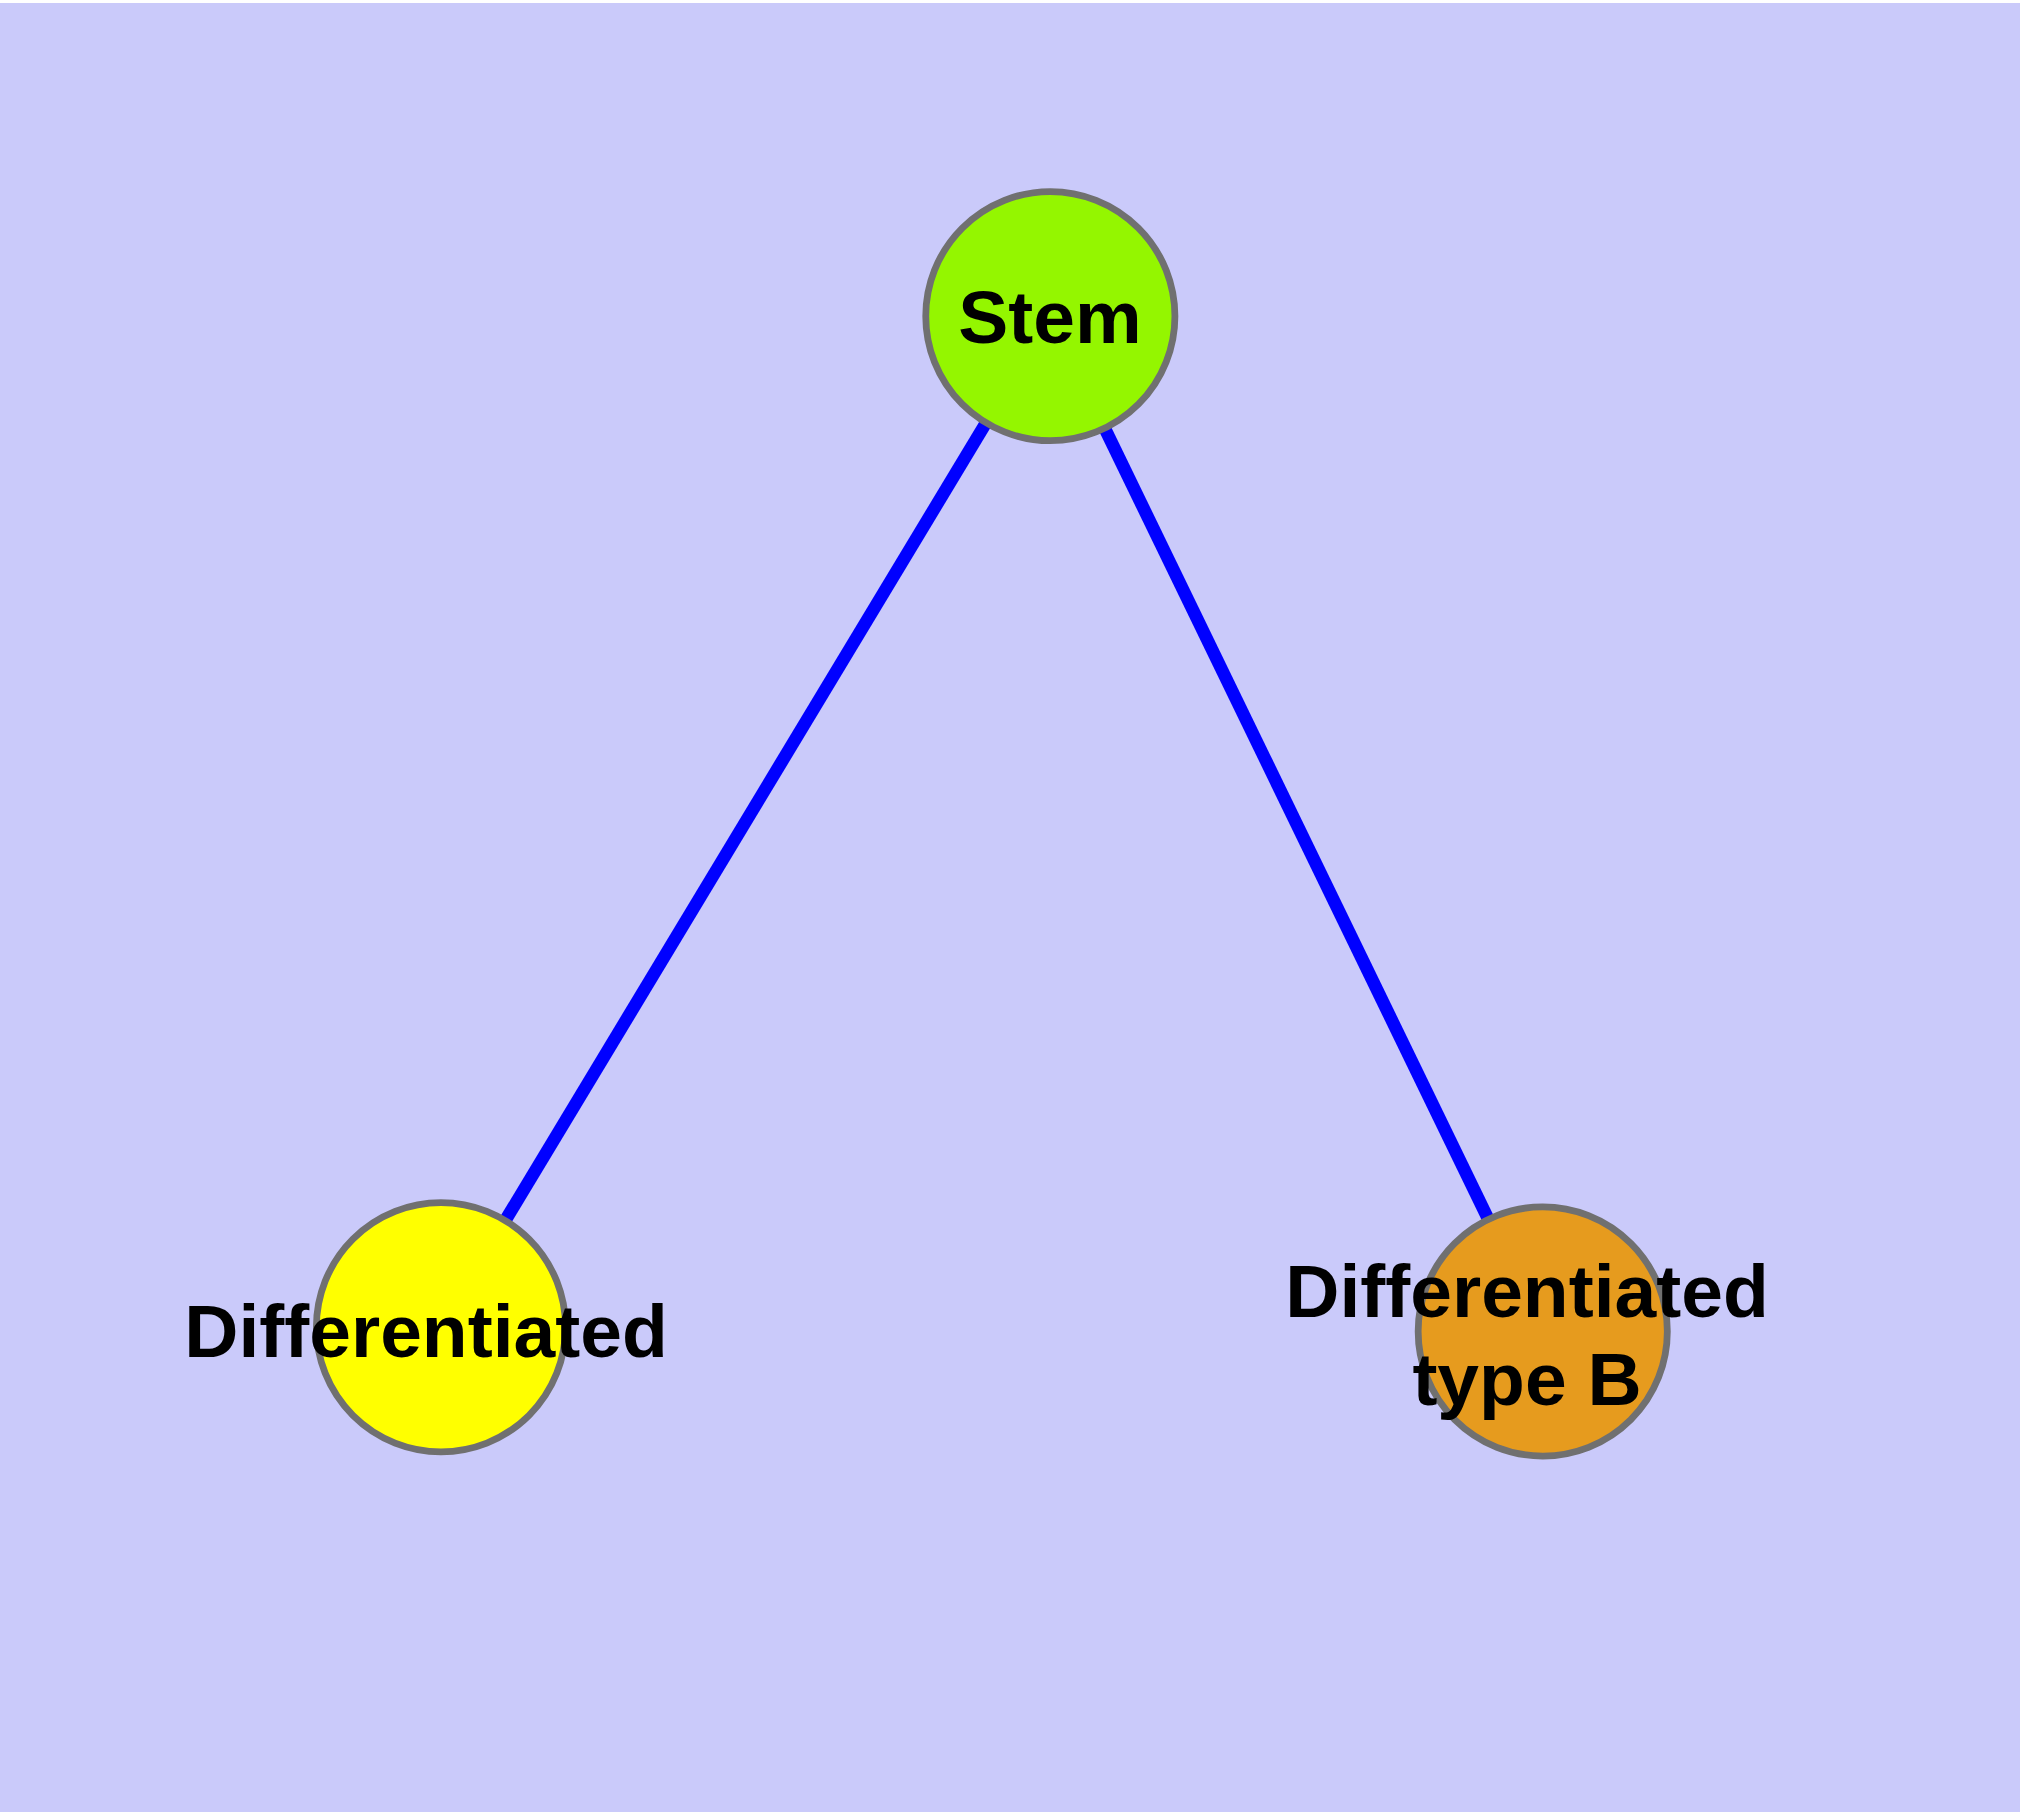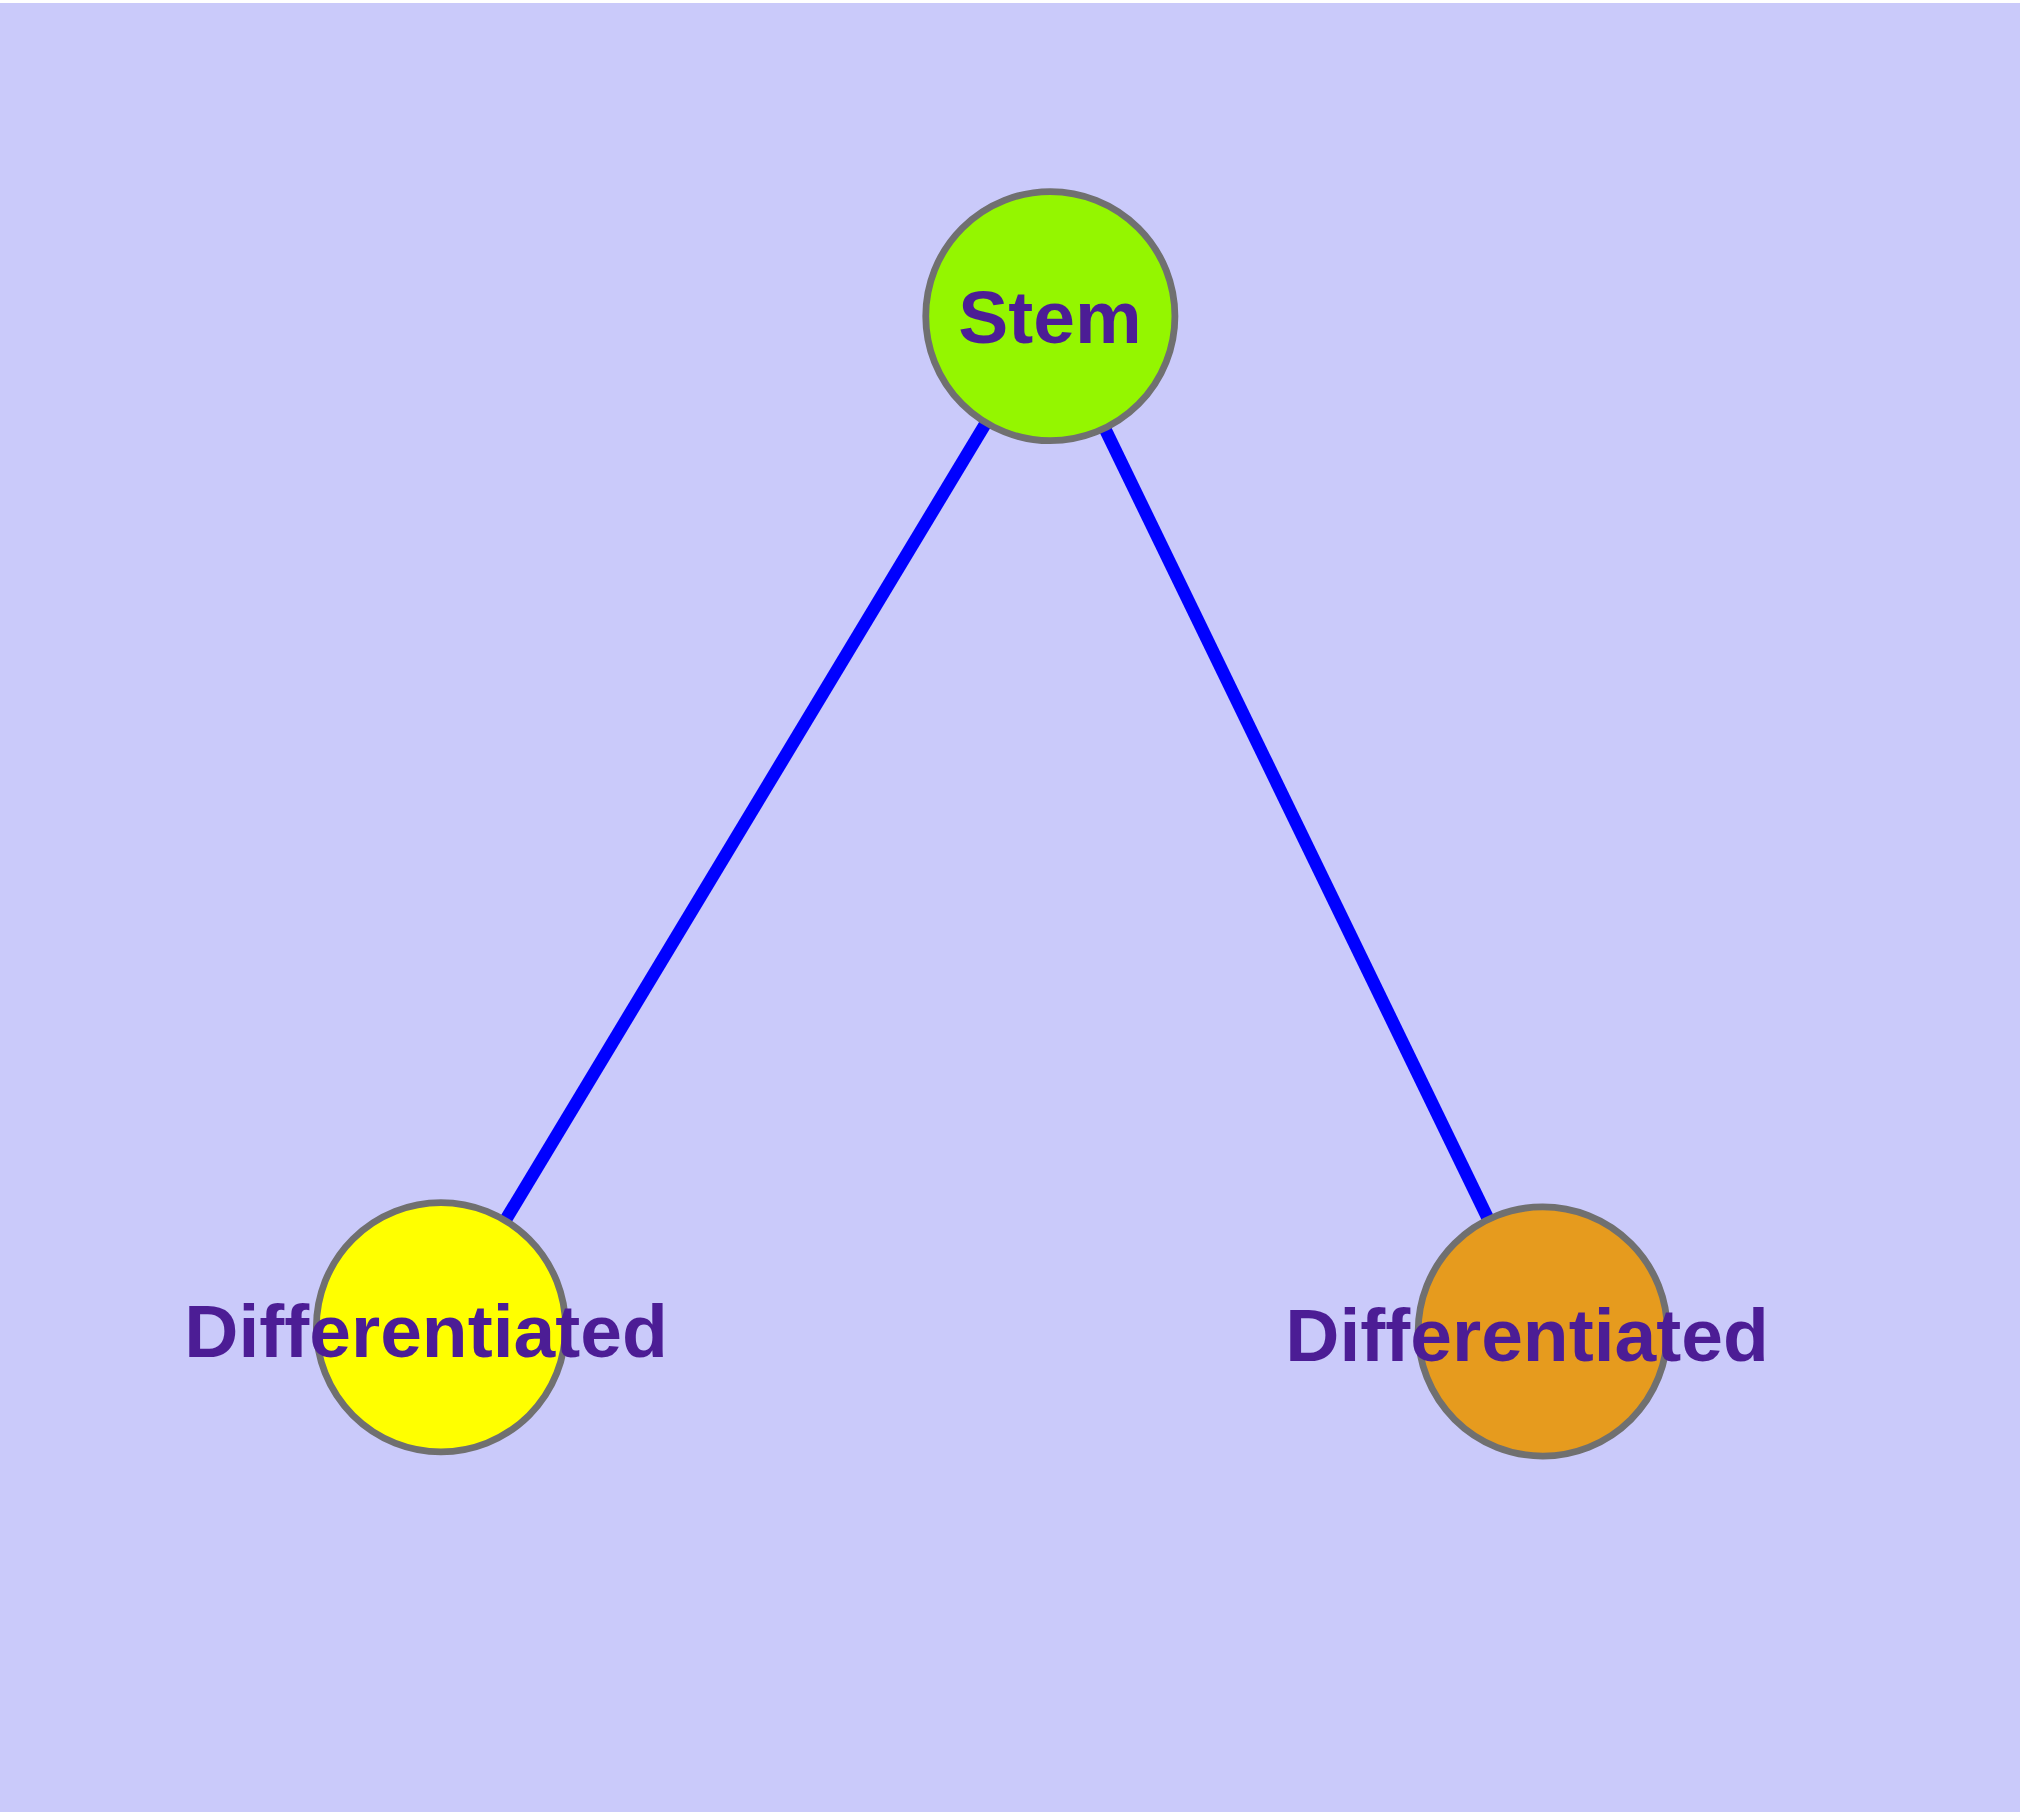--- a/index.html
+++ b/index.html
@@ -33,21 +33,21 @@
     stroke: #0000FF;
     stroke-width: 15;
   }
   .node {
     stroke: #707070;
     stroke-width: 8;
   }
   .label {
     position: absolute;
     transform: translate(-50%, -50%);
-    color: #4c1d95;
+    color: #000000;
     font-weight: bold;
     font-size: 75px;
     line-height: 88px;
     text-align: center;
     white-space: nowrap;
   }
 </style>
 </head>
 <body>
 
@@ -69,16 +69,17 @@
   </svg>
 
   <div class="label" style="left:1050px; top:317px;">Stem</div>
 
   <div class="label" style="left:426px; top:1331px;">
     <div>Differentiated</div>
   </div>
 
   <div class="label" style="left:1527px; top:1335px;">
     <div>Differentiated</div>
+    <div>type B</div>
   </div>
 
 </div>
 
 
 </body></html>

